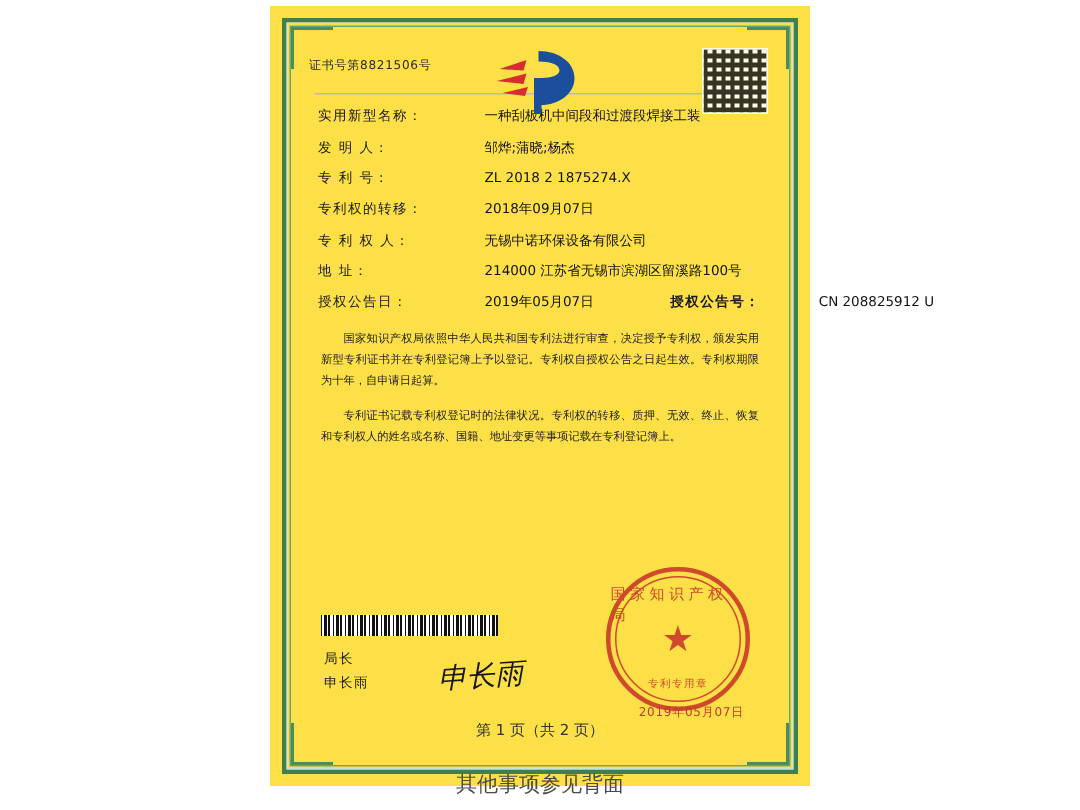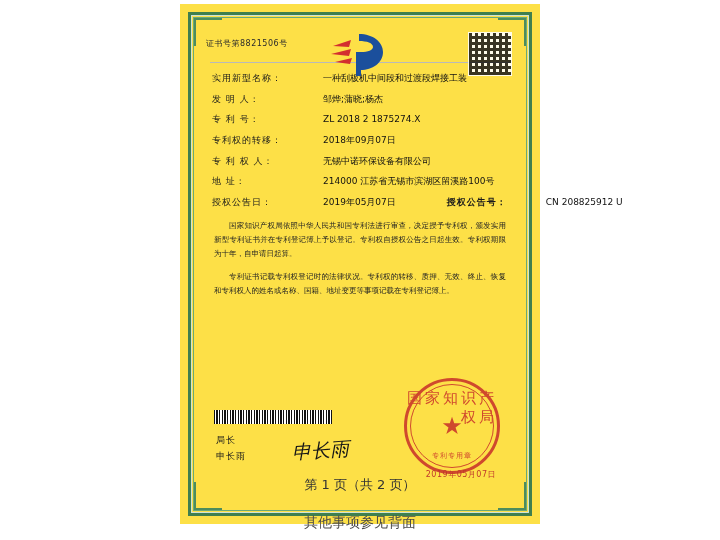--- a/index.html
+++ b/index.html
@@ -228,22 +228,22 @@
     transform: translate(-50%, -50%);
     color: #c62828;
     font-size: 24px;
     line-height: 1;
   }
   .seal-text-top {
     position: absolute;
     left: 0;
     top: 8px;
     width: 100%;
-    text-align: right;
-    font-size: 15px;
+    text-align: left;
+    font-size: 10px;
     color: #c62828;
     letter-spacing: 3px;
     font-family: Liberation Serif, serif;
   }
   .seal-text-bottom {
     position: absolute;
     left: 0;
     bottom: 10px;
     width: 100%;
     text-align: center;
@@ -260,21 +260,21 @@
     color: #c0392b;
     letter-spacing: 0.5px;
   }
 
   .page-no {
     position: absolute;
     left: 0;
     right: 0;
     bottom: 8px;
     text-align: center;
-    font-size: 13px;
+    font-size: 10px;
     color: #333;
   }
 
   .footer-note {
     position: absolute;
     left: 0;
     right: 0;
     bottom: 8px;
     text-align: center;
     font-size: 14px;

